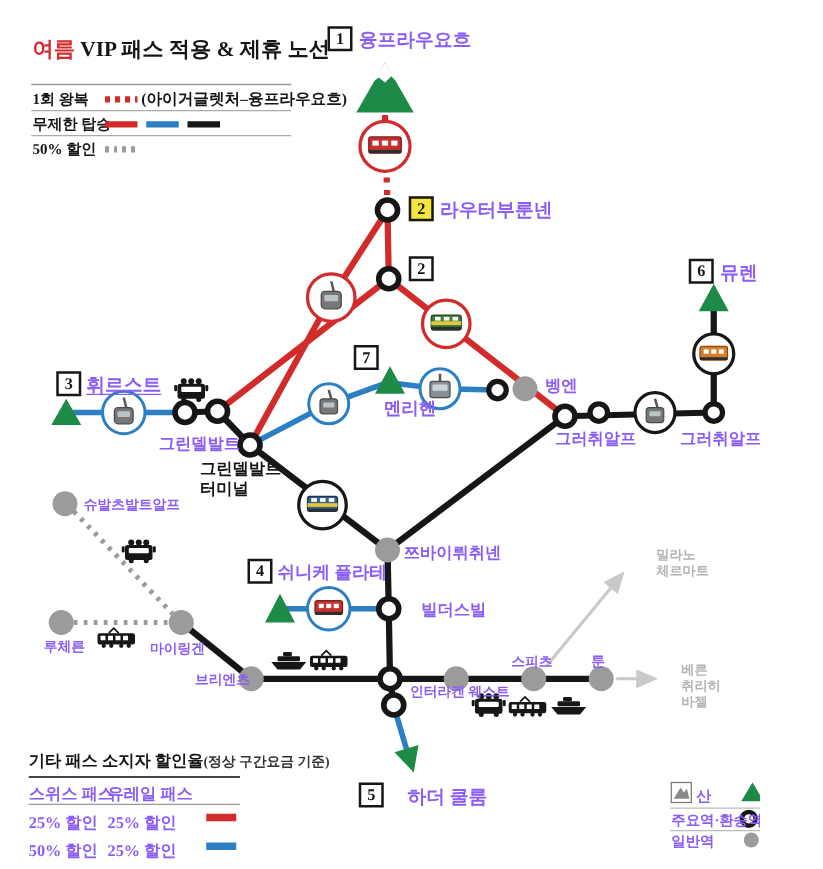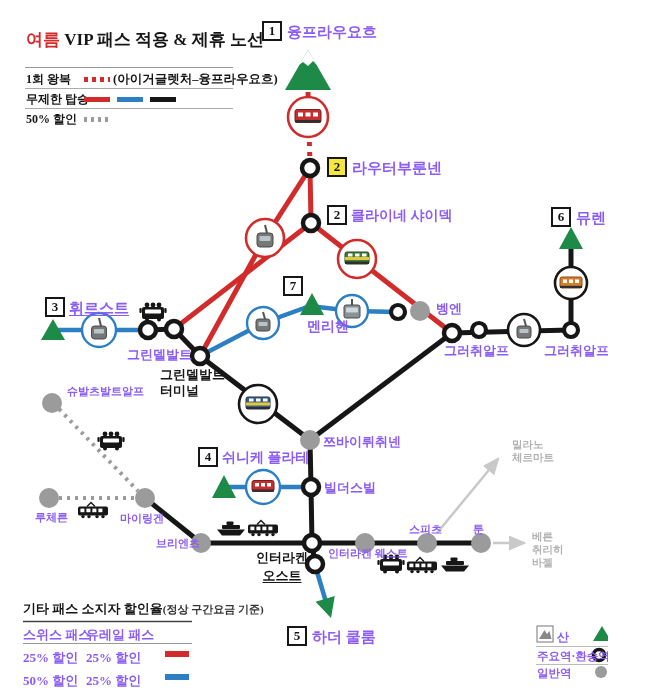--- a/index.html
+++ b/index.html
@@ -1,21 +1,21 @@
 <!DOCTYPE html>
 <html><head>
 <meta charset="utf-8">
 <style>
   html,body{margin:0;padding:0;background:#fff;}
   #canvas{position:relative;width:608px;height:695px;background:#fff;overflow:hidden;
           font-family:Liberation Serif, serif;color:#161616;}
   #map-svg{position:absolute;left:0;top:0;}
   .lbl{position:absolute;font-weight:bold;white-space:nowrap;color:#8b5cf6;}
   .s15{font-size:15px;} .s14{font-size:14px;} .s13{font-size:13px;}
-  .s11{font-size:11px;} .s10{font-size:10.5px;} .s12{font-size:12px;}
+  .s11{font-size:11px;} .s10{font-size:10.5px;margin-left:13px;} .s12{font-size:12px;}
   .underln{text-decoration:underline;text-underline-offset:2px;}
   .graylbl{color:#b3b3b3;font-weight:bold;}
   .numbox{position:absolute;width:16px;height:16px;border:2px solid #161616;background:#fff;
           text-align:center;font-weight:bold;font-size:13px;line-height:16px;}
   .numbox.yellow{background:#f6e73c;}
   .stack{position:absolute;font-weight:bold;}
   .stack span{display:block;}
   
   .hdr-title{position:absolute;left:26px;top:28px;font-size:17px;font-weight:bold;}
   .hdr-title .hl{color:#d22b2b;}
@@ -246,58 +246,53 @@
   <span class="leg-label" style="left:26px;top:111px;">50% 할인</span>
   <div class="swatch sw-dot-gray" style="left:84px;top:117px;"></div>
 
   <div class="numbox" style="left:262px;top:21px;">1</div>
   <span class="lbl s15" style="left:287px;top:23px;">융프라우요흐</span>
 
   <div class="numbox yellow" style="left:327px;top:157px;">2</div>
   <span class="lbl s15" style="left:352px;top:159px;">라우터부룬넨</span>
 
   <div class="numbox" style="left:327px;top:205px;">2</div>
-  <span class="lbl s14" style="left:351px;top:207px;">클라이네 샤이덱</span>
 
   <div class="numbox" style="left:45px;top:297px;">3</div>
   <span class="lbl s15 underln" style="left:69px;top:299px;">휘르스트</span>
 
   <div class="numbox" style="left:198px;top:447px;">4</div>
   <span class="lbl s14" style="left:222px;top:449px;">쉬니케 플라테</span>
 
   <div class="numbox" style="left:287px;top:626px;">5</div>
-  <span class="lbl s15" style="left:312px;top:628px;">하더 쿨룸</span>
+  <span class="lbl s15" style="left:326px;top:628px;">하더 쿨룸</span>
 
   <div class="numbox" style="left:551px;top:207px;">6</div>
   <span class="lbl s15" style="left:576px;top:209px;">뮤렌</span>
 
   <div class="numbox" style="left:283px;top:276px;">7</div>
   <span class="lbl s14" style="left:307px;top:278px;margin-top:40px;">멘리헨</span>
 
   <span class="lbl s13" style="left:127px;top:346px;">그린델발트</span>
   <div class="stack s13" style="left:160px;top:367px;line-height:16px;">
     <span>그린델발트</span>
     <span>터미널</span>
   </div>
   <span class="lbl s13" style="left:436px;top:300px;">벵엔</span>
   <span class="lbl s13" style="left:444px;top:342px;">그러취알프</span>
   <span class="lbl s13" style="left:544px;top:342px;">그러취알프</span>
   <span class="lbl s13" style="left:323px;top:433px;">쯔바이뤼취넨</span>
-  <span class="lbl s13" style="left:324px;top:479px;">빌더스빌</span>
-  <div class="stack s13" style="left:256px;top:549px;line-height:18px;text-align:center;">
-    <span>인터라켄</span>
-    <span class="underln">오스트</span>
-  </div>
+  <span class="lbl s13" style="left:337px;top:479px;">빌더스빌</span>
   <span class="lbl s11" style="left:328px;top:546px;">인터라켄 웨스트</span>
   <span class="lbl s11" style="left:409px;top:522px;">스피츠</span>
   <span class="lbl s11" style="left:473px;top:522px;">툰</span>
   <span class="lbl s11" style="left:156px;top:536px;">브리엔츠</span>
   <span class="lbl s11" style="left:120px;top:511px;">마이링겐</span>
   <span class="lbl s11" style="left:35px;top:510px;">루체른</span>
-  <span class="lbl s11" style="left:67px;top:384px;">슈발츠발트알프</span>
+  <span class="lbl s11" style="left:67px;top:396px;">슈발츠발트알프</span>
 
   <div class="stack s10 graylbl" style="left:512px;top:438px;line-height:13px;">
     <span>밀라노</span>
     <span>체르마트</span>
   </div>
   <div class="stack s10 graylbl" style="left:532px;top:530px;line-height:13px;">
     <span>베른</span>
     <span>취리히</span>
     <span>바젤</span>
   </div>

